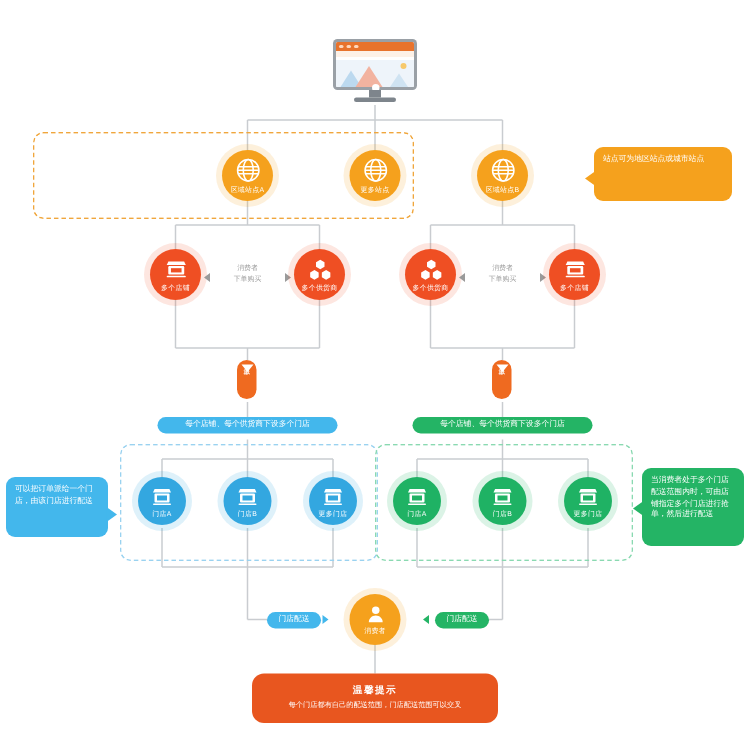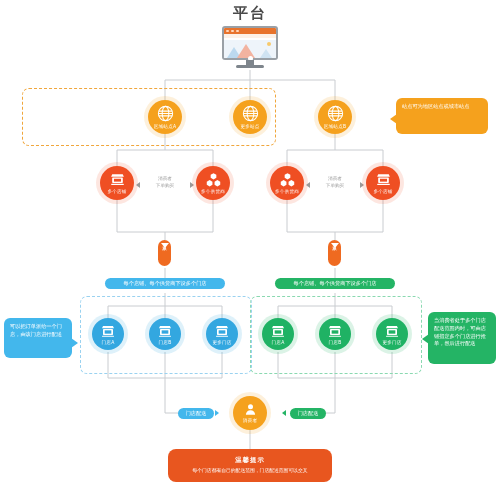--- a/index.html
+++ b/index.html
@@ -155,21 +155,20 @@
       <path d="M335,352 L335,378"></path>
       <path d="M392,352 L392,378"></path>
       <path d="M278,378 L392,378"></path>
       <path d="M335,378 L335,413"></path>
       <path d="M304,413 L335,413"></path>
 
       <path d="M250,430 L250,449"></path>
     </g>
   </svg>
 
-  <div id="title">平台</div>
 
   <div id="monitor">
     <div class="mon-body">
       <div class="mon-screen">
         <div class="mon-bar"><i></i><i></i><i></i></div>
         <div class="mon-nav"><i></i><i></i><i></i><i></i><i></i><i></i></div>
         <div class="mon-pic">
           <span class="sun"></span>
             <span class="m1"></span>
             <span class="m2"></span>

